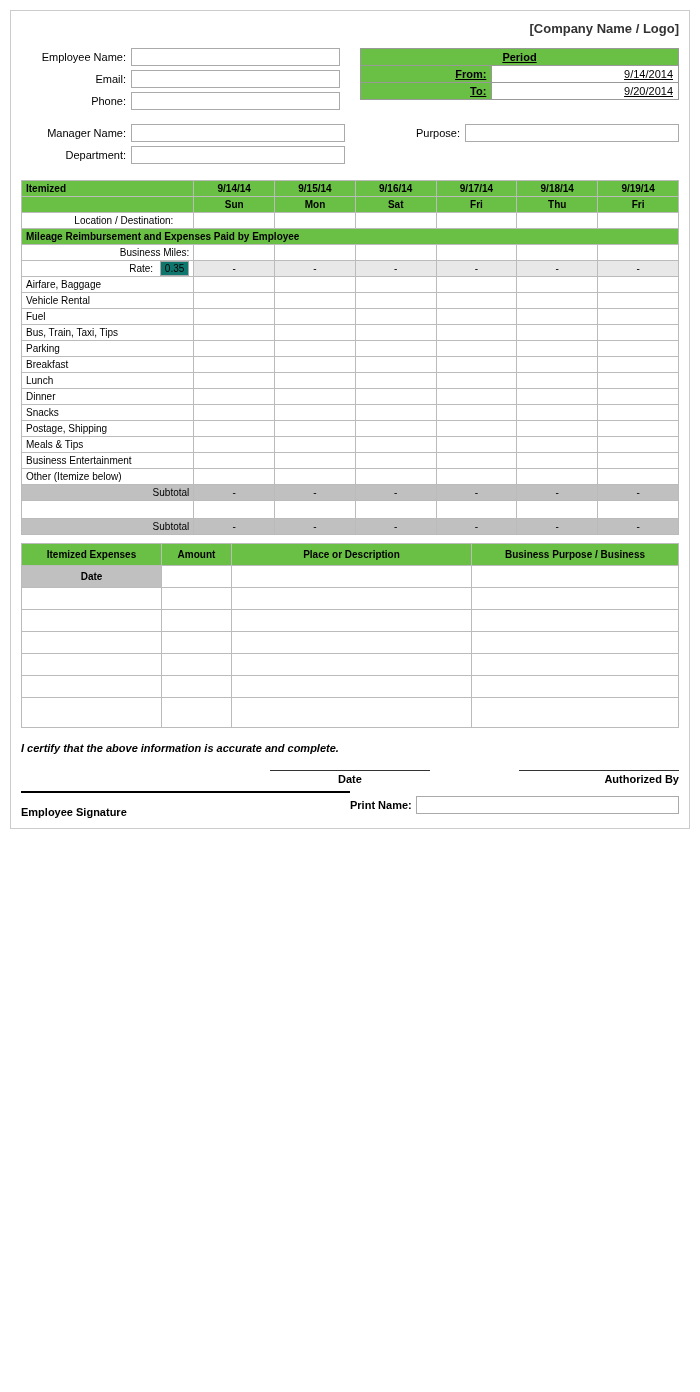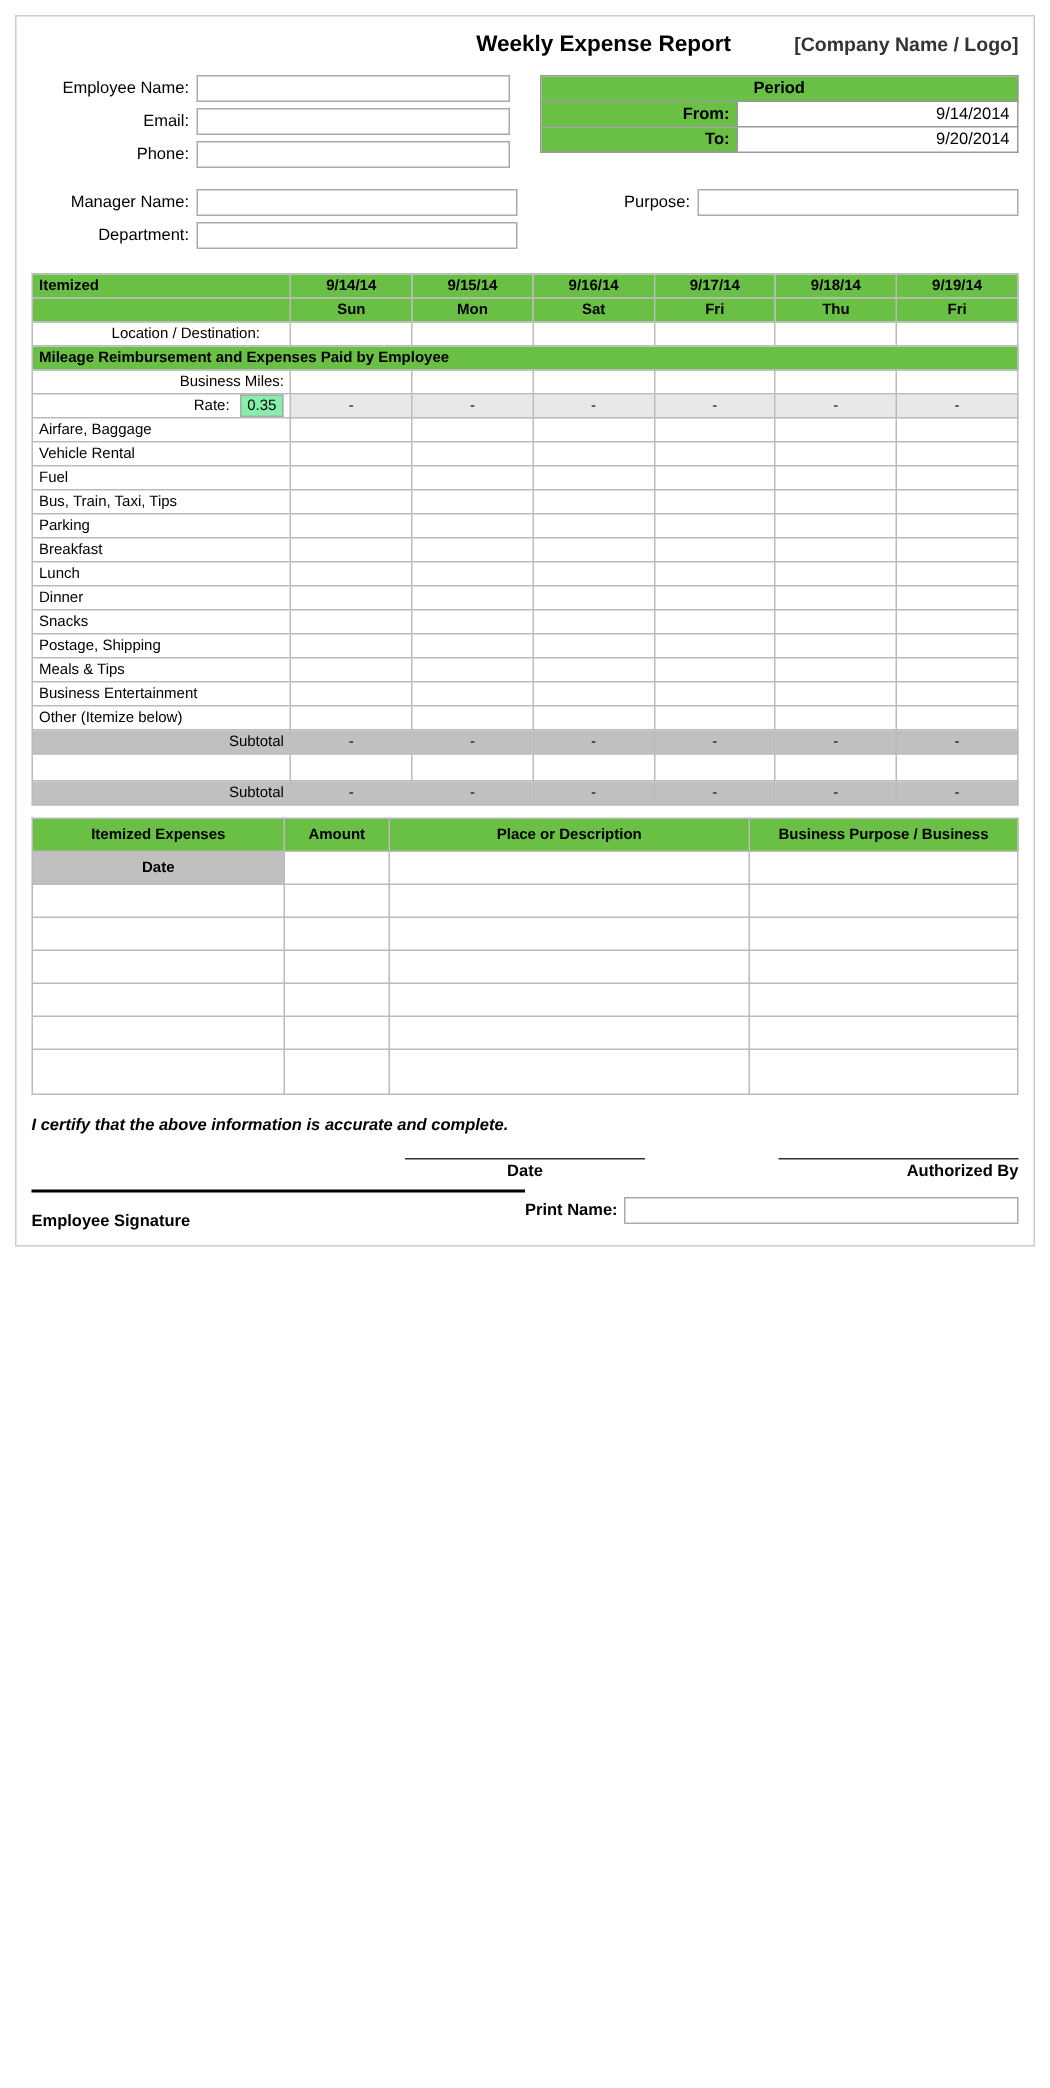--- a/index.html
+++ b/index.html
@@ -36,20 +36,21 @@
     .info-section {
       display: flex;
       gap: 20px;
       margin-bottom: 10px;
     }
     .left-info {
       flex: 1;
     }
     .right-info {
       flex: 1;
+      text-decoration: underline;
     }
     .field-row {
       display: flex;
       align-items: center;
       margin-bottom: 4px;
     }
     .field-label {
       text-align: right;
       min-width: 110px;
       padding-right: 5px;
@@ -205,21 +206,20 @@
       height: 18px;
     }
   </style>
 </head>
 <body>
 
 <div class="page">
 
   <div class="header-row">
     <div style="flex:1"></div>
-    <div class="report-title">Weekly Expense Report</div>
     <div class="company-logo">[Company Name / Logo]</div>
   </div>
 
   <div class="info-section">
     <div class="left-info">
       <div class="field-row">
         <span class="field-label">Employee Name:</span>
         <div class="field-input"></div>
       </div>
       <div class="field-row">
@@ -312,21 +312,21 @@
       <td class="day-col"></td>
       <td class="day-col"></td>
       <td class="day-col"></td>
       <td class="day-col"></td>
       <td class="day-col"></td>
     </tr>
 
     <tr>
       <td class="category-col" style="text-align:right; padding-right:4px;">
         <span>Rate:</span>
-        <span style="border:1px solid #aaa; padding:1px 4px; background:#86efac; margin-left:4px;">0.35</span>
+        <span style="border:1px solid #aaa; padding:1px 4px; background:#0f766e; margin-left:4px;">0.35</span>
       </td>
       <td class="day-col dash-cell">-</td>
       <td class="day-col dash-cell">-</td>
       <td class="day-col dash-cell">-</td>
       <td class="day-col dash-cell">-</td>
       <td class="day-col dash-cell">-</td>
       <td class="day-col dash-cell">-</td>
     </tr>
 
     <tr>
@@ -475,21 +475,21 @@
       <td>-</td>
       <td>-</td>
       <td>-</td>
     </tr>
   </tbody>
     </table>
 
   <table class="itemized-table">
     <tbody>
         <tr>
-      <td style="width:168px;" class="itemized-header">Itemized Expenses</td>
+      <td style="width:140px;" class="itemized-header">Itemized Expenses</td>
       <td style="width:70px;" class="itemized-header">Amount</td>
       <td style="width:240px;" class="itemized-header">Place or Description</td>
       <td class="itemized-header">Business Purpose / Business</td>
     </tr>
     <tr>
       <td class="date-col-header">Date</td>
       <td></td>
       <td></td>
       <td></td>
     </tr>

